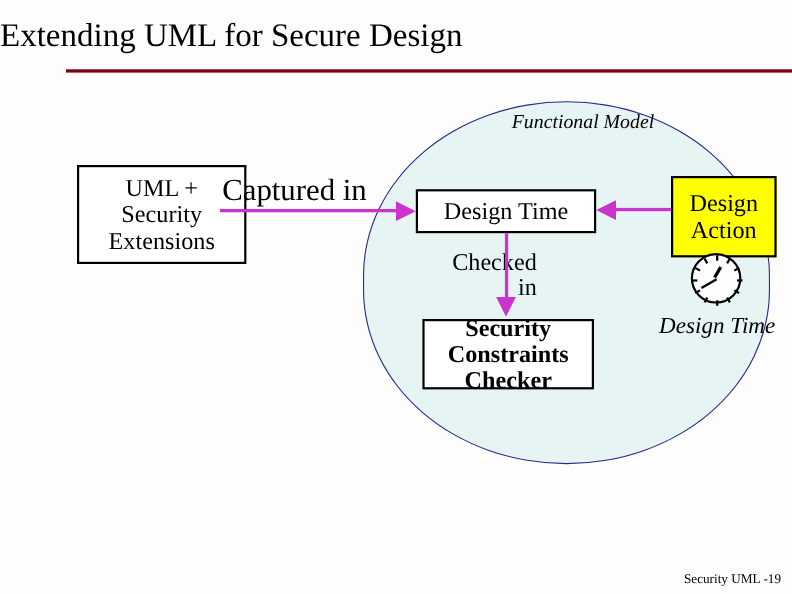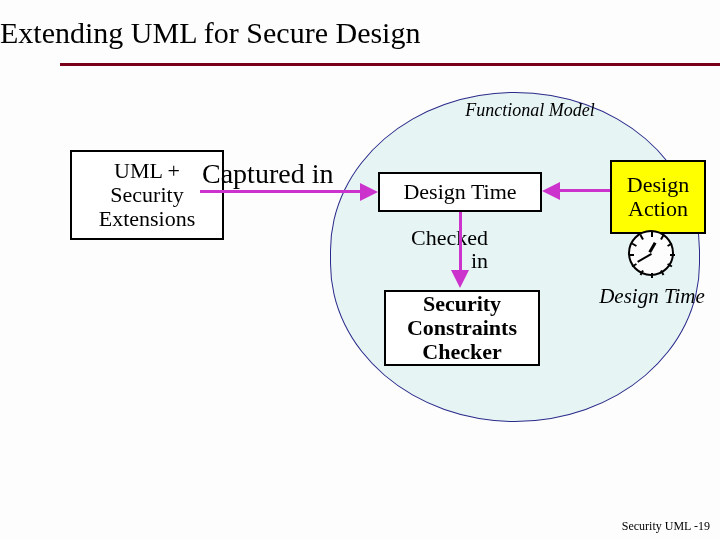--- a/index.html
+++ b/index.html
@@ -86,21 +86,21 @@
     display: flex;
     align-items: center;
     justify-content: center;
     line-height: 1.1;
     box-sizing: border-box;
     padding: 2px 4px;
   }
   .box.uml   { top: 150px; left: 70px;  width: 154px; height: 90px; font-weight: normal; }
   .box.state { top: 172px; left: 378px; width: 164px; height: 40px; }
   .box.action{ top: 160px; left: 610px; width: 96px;  height: 74px; background: #ffff00; }
-  .box.checker{top: 290px; left: 384px; width: 156px; height: 76px; font-weight: bold; }
+  .box.checker{top: 290px; left: 384px; width: 156px; height: 64px; font-weight: bold; }
 
   .captured {
     position: absolute;
     top: 158px;
     left: 202px;
     font-size: 28px;
     background: rgba(255,255,255,0.0);
   }
   .checked {
     position: absolute;

